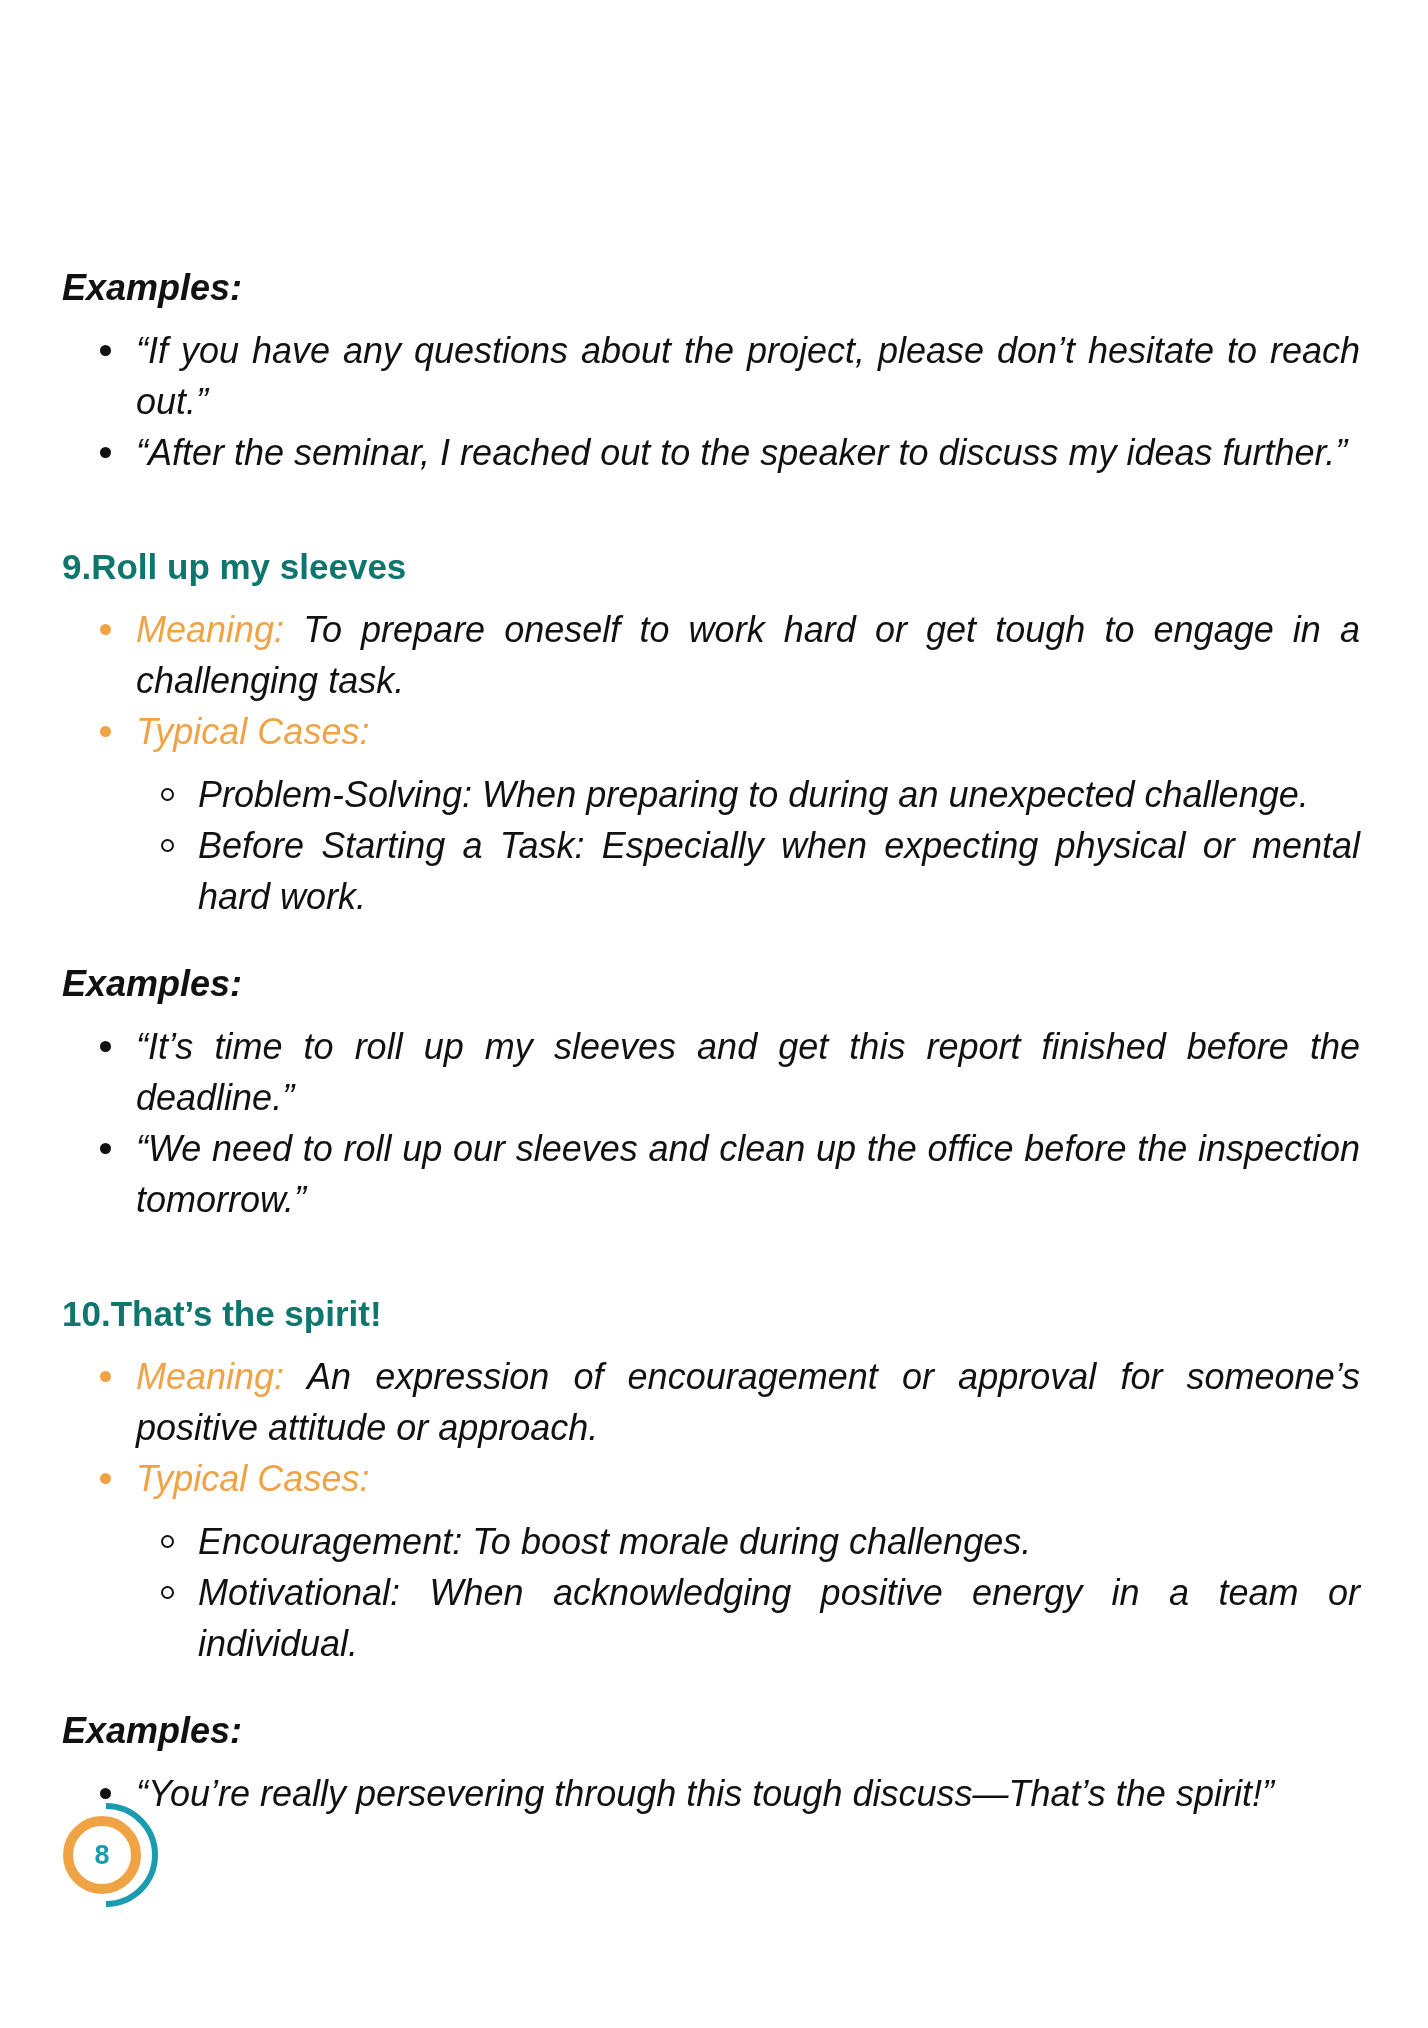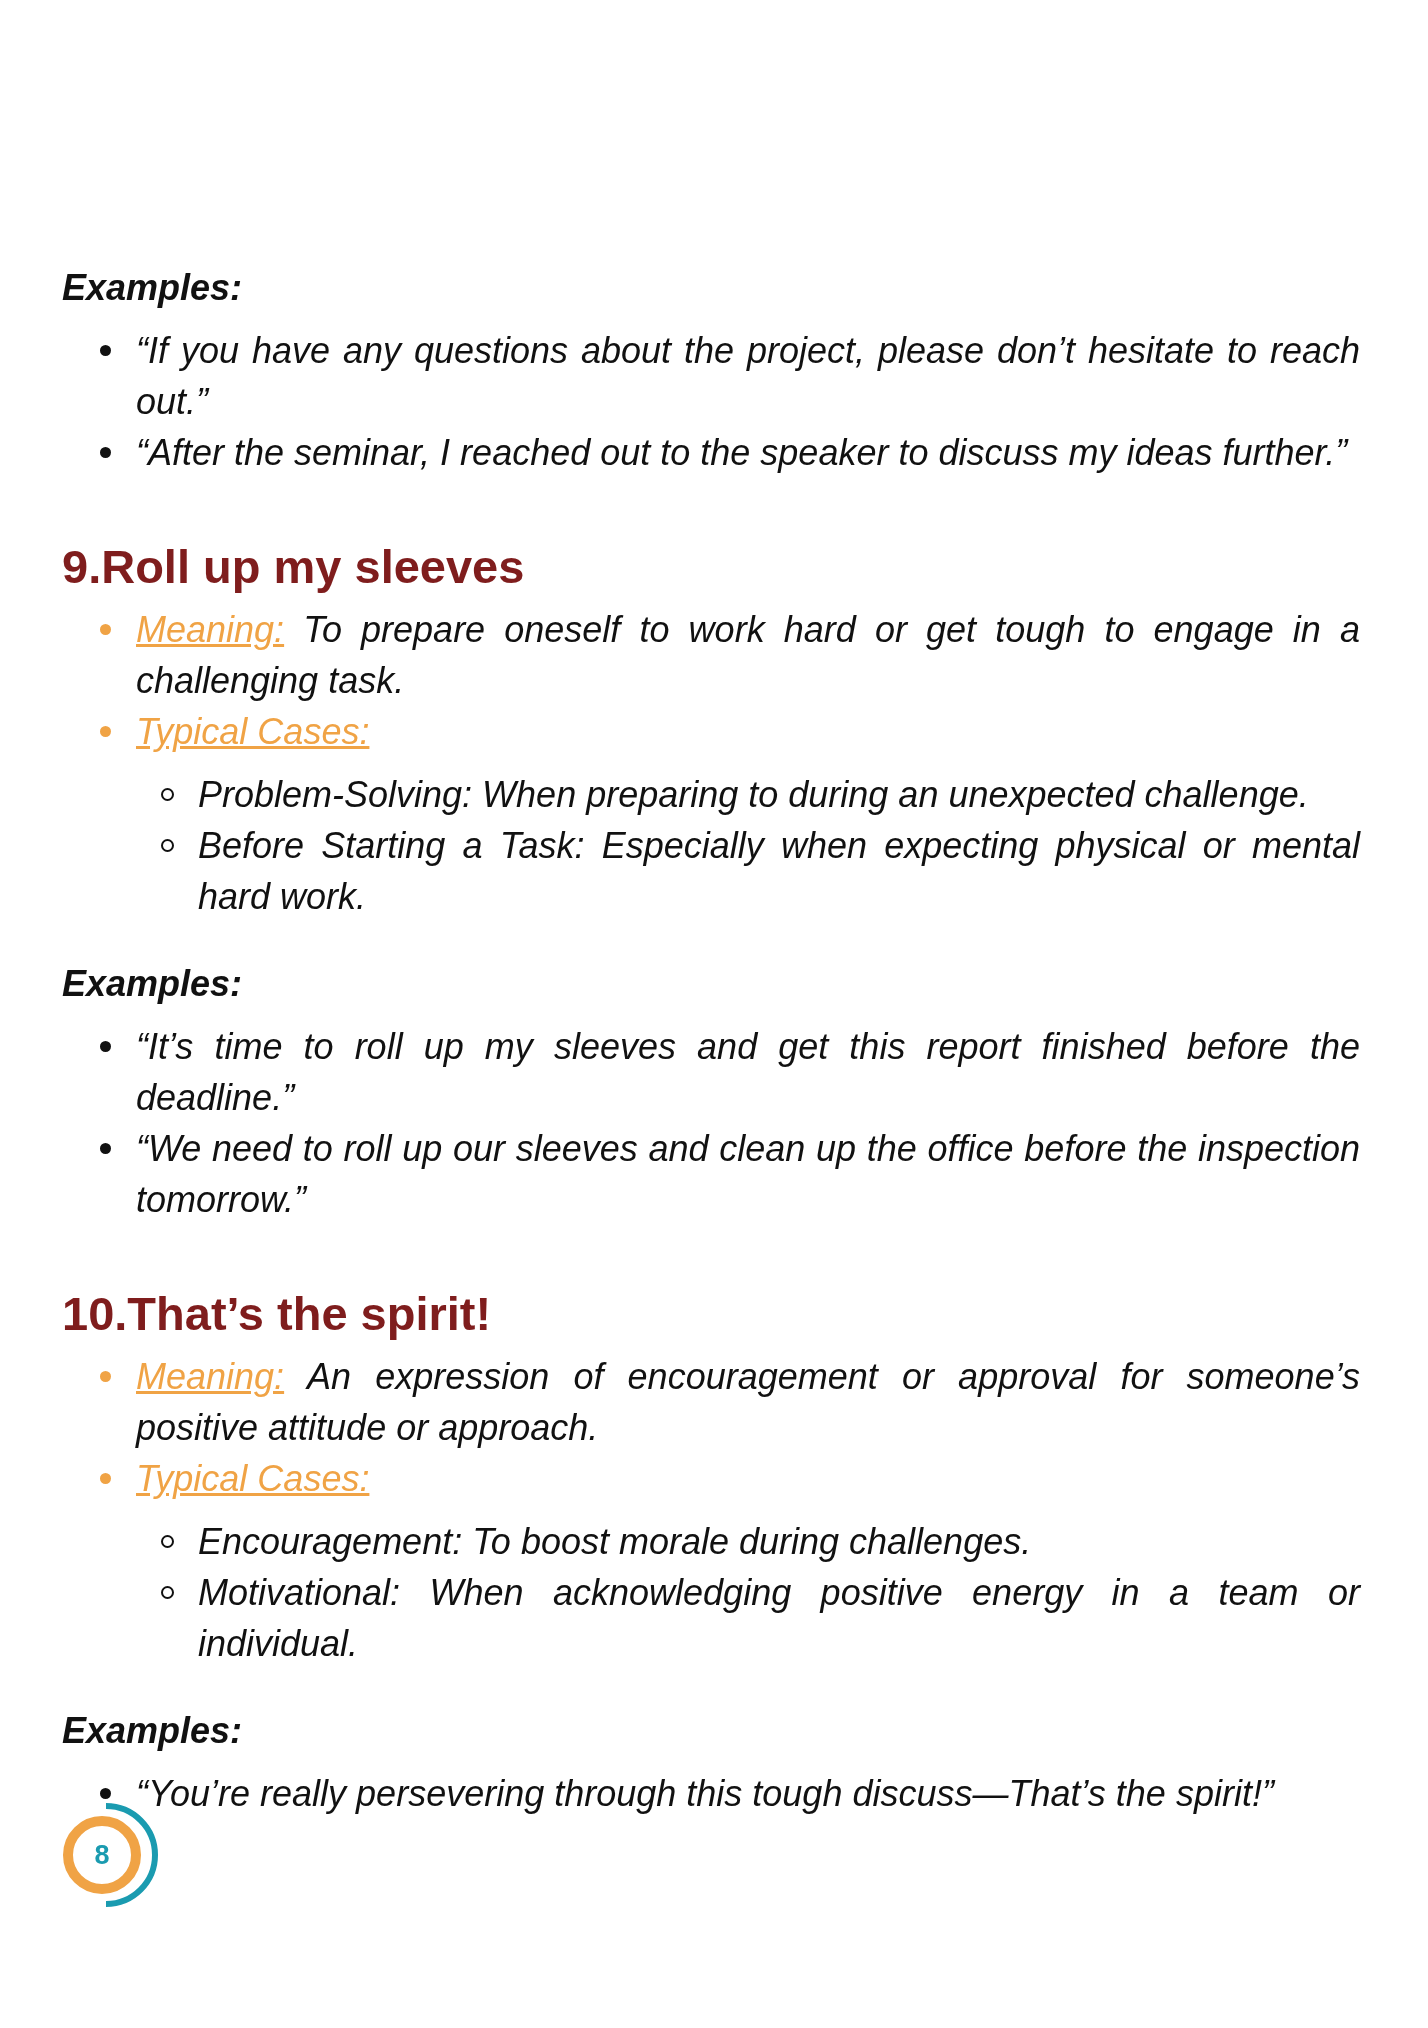--- a/index.html
+++ b/index.html
@@ -1,28 +1,28 @@
 <!DOCTYPE html>
 <html><head>
 <meta charset="utf-8">
 <style>
   html, body { margin:0; padding:0; background:#ffffff; }
   body { width:1428px; height:2028px; position:relative; overflow:hidden;
          font-family:"Liberation Sans", "DejaVu Sans", sans-serif; color:#111; }
   .page { position:absolute; left:62px; top:226px; width:1310px; }
   .line { font-size:36px; line-height:51px; font-style:italic; }
   .exhead { font-size:36px; line-height:51px; font-weight:bold; font-style:italic; color:#111;margin-top:36px; }
-  .heading { font-size:47px; line-height:51px; font-weight:bold; color:#7f1d1d; }
+  .heading { font-size:35px; line-height:51px; font-weight:bold; color:#0f766e; }
   ul { margin:12px; padding:0; list-style:none; }
   .l1 { position:relative; padding-left:62px; text-align:justify; }
   .l1::before { content:""; position:absolute; left:26px; top:20px; width:11px; height:11px; border-radius:50%; background:#111; }
   .l1.orange::before { background:#f0a345; }
   .l2 { position:relative; padding-left:124px; text-align:justify; }
   .l2::before { content:""; position:absolute; left:87px; top:19px; width:9px; height:9px; border-radius:50%; border:2px solid #111; box-sizing:content-box; }
-  .orange-label { color:#f0a345;text-decoration:underline; }
+  .orange-label { color:#f0a345; }
   .gap { height:51px; }
   .badge { position:absolute; left:54px; top:1800px; width:110px; height:110px; }
   .badge-num { position:absolute; left:0; top:0; width:96px; height:110px; line-height:110px; text-align:center;
                font-size:27px; font-weight:bold; color:#1a9bb0; font-family:"Liberation Sans", sans-serif; }
 </style>
 </head>
 <body>
 
 <div class="page">
 

